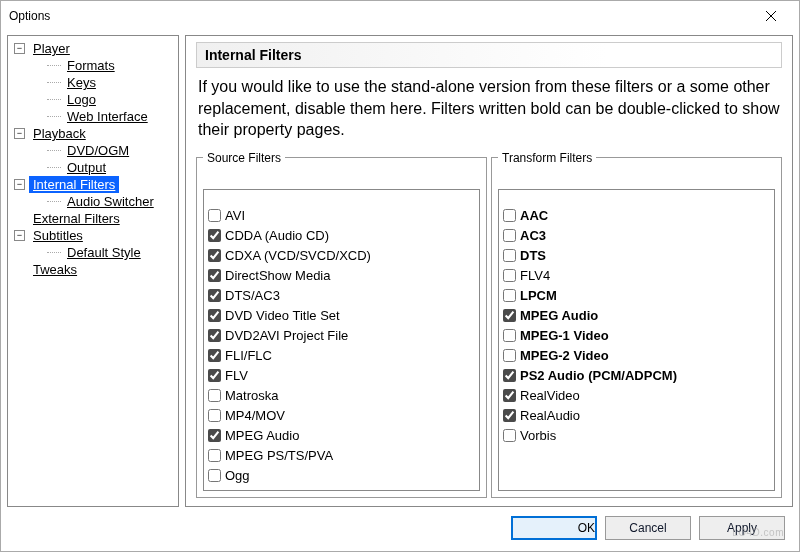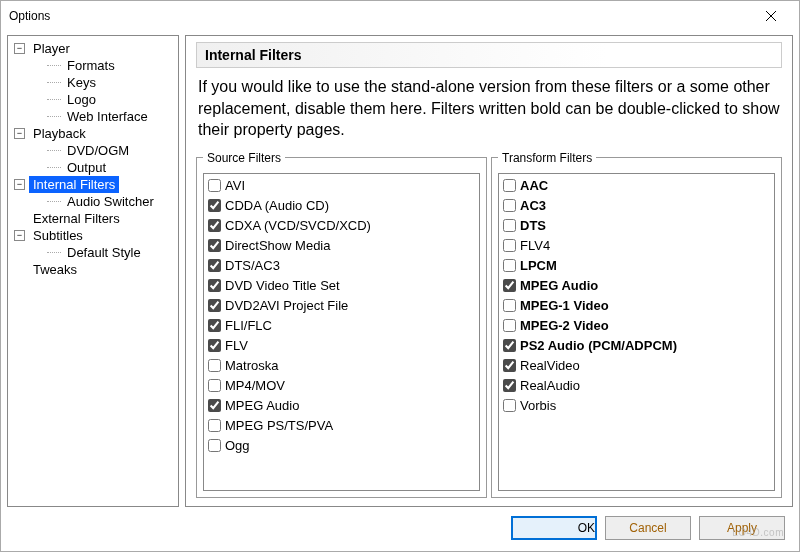--- a/index.html
+++ b/index.html
@@ -8,40 +8,40 @@
 .titlebar { height: 30px; display: flex; align-items: center; justify-content: space-between; padding: 0 8px; }
 .titlebar .title { font-size: 12px; }
 .titlebar .close { width: 40px; height: 26px; display: flex; align-items: center; justify-content: center; cursor: pointer; }
 .titlebar .close svg { width: 10px; height: 10px; }
 .content { flex: 1; display: flex; padding: 4px 6px 6px 6px; gap: 6px; overflow: hidden; }
 .tree-panel { width: 172px; border: 1px solid #888; background: #fff; padding: 4px 0; overflow: auto; font-size: 13px; }
 .tree-row { display: flex; align-items: center; cursor: pointer; padding-right: 4px; }
 .expander { width: 11px; height: 11px; border: 1px solid #888; display: inline-flex; align-items: center; justify-content: center; margin: 0 4px 0 6px; font-size: 9px; line-height: 1; text-align: center; flex-shrink: 0; }
 .empty-exp { width: 11px; height: 11px; display: inline-block; margin: 0 4px 0 6px; flex-shrink: 0; }
 .hline { width: 14px; border-top: 1px dotted #aaa; display: inline-block; flex-shrink: 0; margin-right: 2px; }
-.tree-label { padding: 1px 4px; display: inline-block; }
+.tree-label { padding: 1px 4px; display: inline-block; text-decoration: underline; }
 .tree-label.selected { background: #0b63ff; color: #fff; }
 .child-row { padding-left: 18px; }
 .right-panel { flex: 1; border: 1px solid #888; background: #fff; display: flex; flex-direction: column; padding: 6px 10px 8px 10px; overflow: hidden; }
 .heading-bar { height: 26px; background: linear-gradient(to right, #f0f0f0, #fff 70%); border: 1px solid #ccc; display: flex; align-items: center; padding: 0 8px; margin-bottom: 8px; }
 .heading-bar .h { font-weight: 700; font-size: 14px; }
 .desc { font-size: 16px; line-height: 1.35; padding: 0 2px 10px 2px; }
 .filters-row { flex: 1; display: flex; gap: 4px; overflow: hidden; }
 fieldset { border: 1px solid #999; padding: 8px 6px 6px 6px; flex: 1; min-width: 0; display: flex; flex-direction: column; }
 legend { font-size: 12px; padding: 0 4px; }
-.listbox { flex: 1; border: 1px solid #888; background: #fff; overflow-y: scroll; overflow-x: hidden; padding: 2px 2px; }
+.listbox { flex: 1; border: 1px solid #888; background: #fff; overflow-y: scroll; overflow-x: hidden; padding: 16px 2px; margin-top: 16px; }
 .listbox.noscroll { overflow-y: hidden; }
 .lbitem { display: flex; align-items: center; line-height: 20px; padding-left: 2px; cursor: pointer; }
 .lbitem input[type=checkbox] { width: 13px; height: 13px; margin-right: 4px; accent-color: #4a4a4a; }
 .lbitem .lbl { font-size: 13px; }
 .lbitem .lbl.bold { font-weight: 700; }
 .button-row { height: 38px; display: flex; align-items: center; justify-content: flex-end; gap: 8px; padding: 0 14px 8px 0; }
 .btn { min-width: 86px; height: 24px; border: 1px solid #999; background: #e9e9e9; font-size: 12px; cursor: pointer; }
 .btn.primary { border: 2px solid #006fd6; background: #e5f1fb; text-align: right; }
-.btn.disabled { color: #a16207; background: #eee; cursor: default; }
+.btn.disabled { color: #0f172a; background: #eee; cursor: default; }
 .watermark { position: absolute; right: 16px; bottom: 14px; font-size: 10px; color: rgba(160,160,160,0.55); font-weight: 500; pointer-events: none; letter-spacing: 0.5px; }
 
 .listbox::-webkit-scrollbar { width: 17px; background: #f0f0f0; }
 .listbox::-webkit-scrollbar-thumb { background: #c8c8c8; border: 1px solid #aaa; }
 .listbox::-webkit-scrollbar-button { height: 17px; background: #e8e8e8; border: 1px solid #aaa; }
 </style>
 </head>
 <body>
 
 <div class="window">

